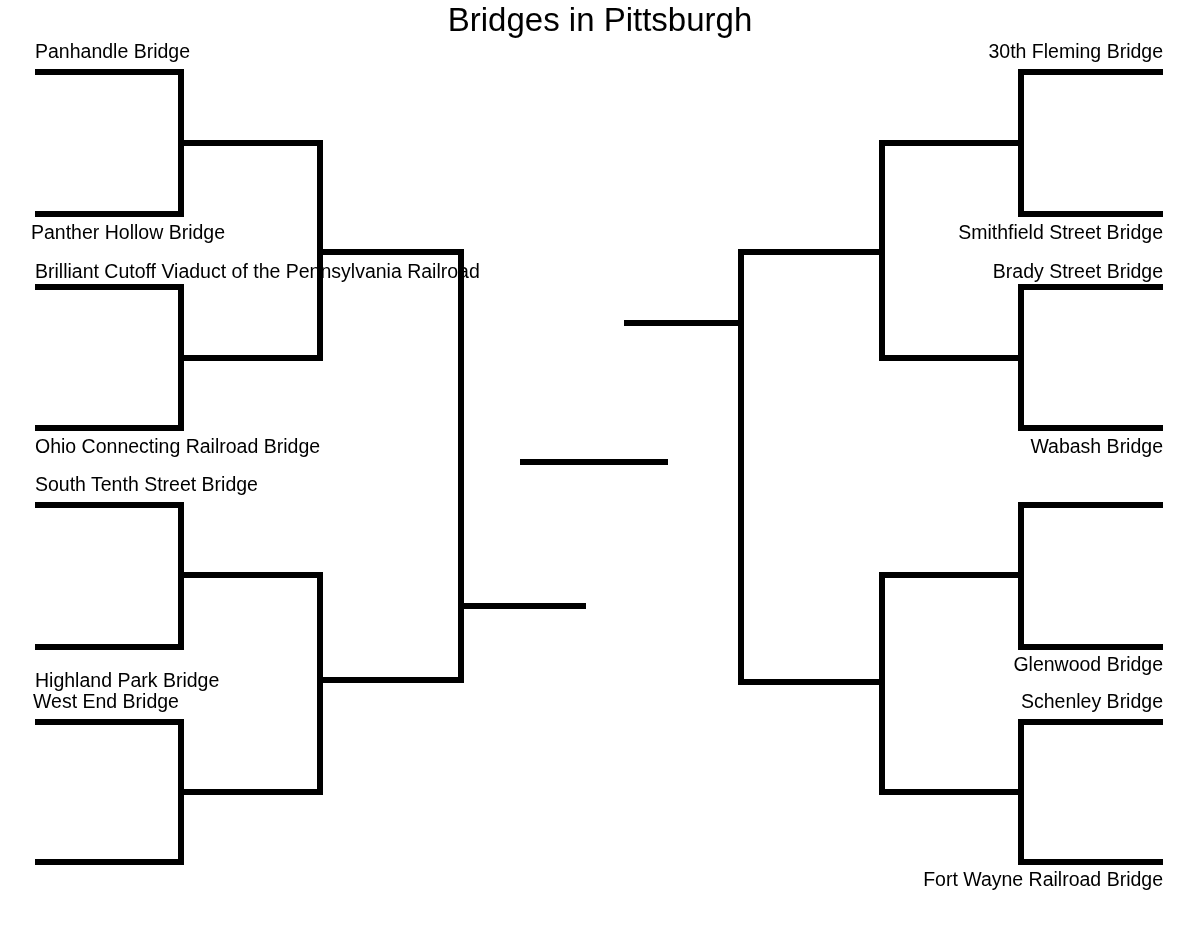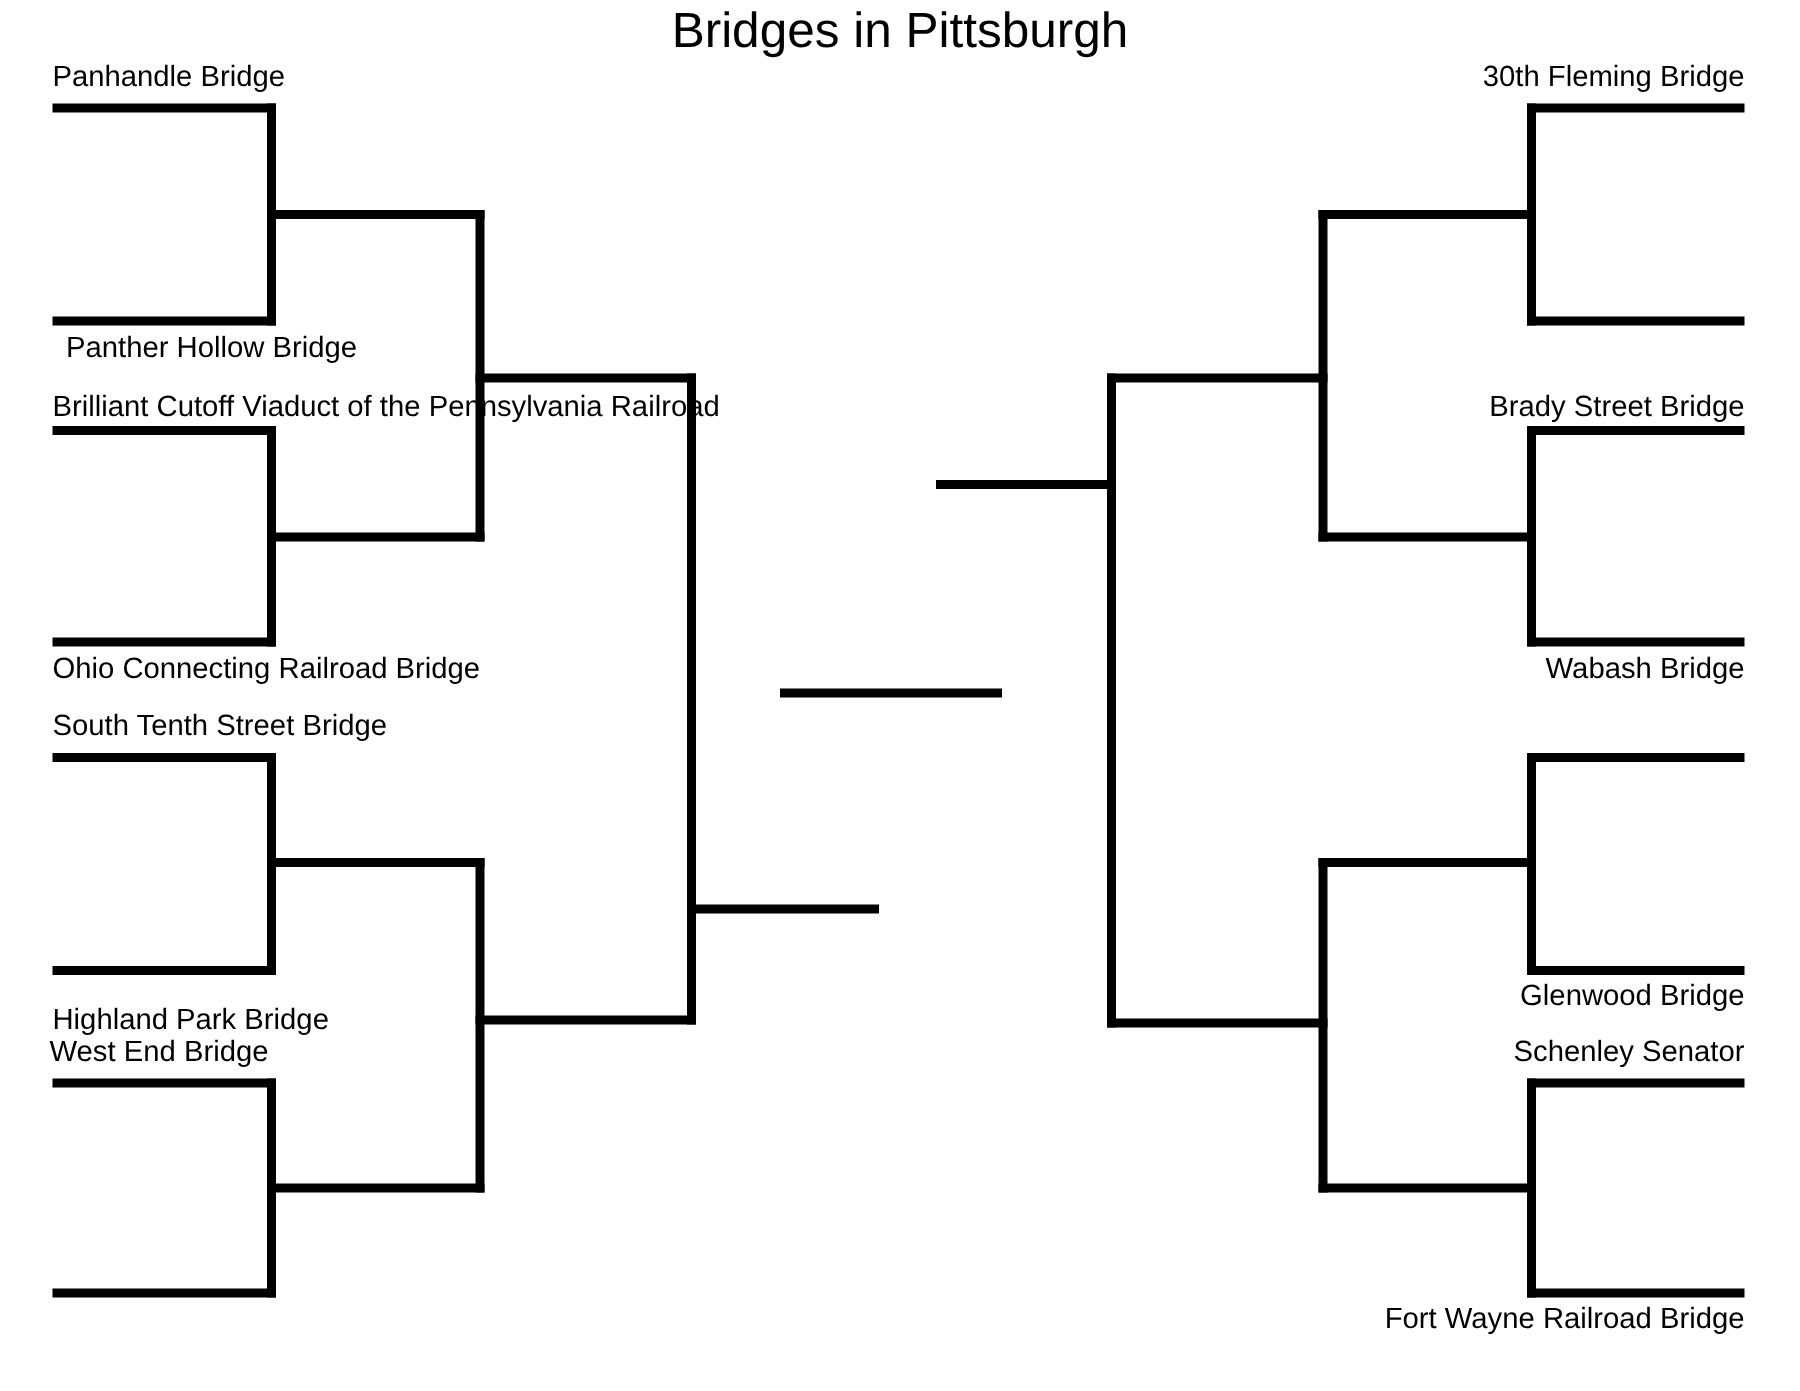--- a/index.html
+++ b/index.html
@@ -47,21 +47,21 @@
   }
 </style>
 </head>
 <body>
 
 <div id="page">
 
   <div id="title">Bridges in Pittsburgh</div>
 
   <div class="lbl left" style="left:35px; top:40px;">Panhandle Bridge</div>
-  <div class="lbl left" style="left:44px; top:221px;">Panther Hollow Bridge</div>
+  <div class="lbl left" style="left:31px; top:221px;">Panther Hollow Bridge</div>
   <div class="lbl left" style="left:35px; top:260px;">Brilliant Cutoff Viaduct of the Pennsylvania Railroad</div>
   <div class="lbl left" style="left:35px; top:473px;">South Tenth Street Bridge</div>
   <div class="lbl left" style="left:35px; top:435px;">Ohio Connecting Railroad Bridge</div>
   <div class="lbl left" style="left:35px; top:653px;margin-top:16px;">Highland Park Bridge</div>
   <div class="lbl left" style="left:33px; top:690px;">West End Bridge</div>
 
   <div class="hline" style="left:35px;  top:69px;  width:149px;"></div>
   <div class="hline" style="left:35px;  top:211px; width:149px;"></div>
   <div class="hline" style="left:35px;  top:284px; width:149px;"></div>
   <div class="hline" style="left:35px;  top:425px; width:149px;"></div>
@@ -86,24 +86,25 @@
   <div class="hline" style="left:317px; top:249px; width:147px;"></div>
   <div class="hline" style="left:317px; top:677px; width:147px;"></div>
 
   <div class="vline" style="left:458px; top:249px; height:434px;"></div>
 
   <div class="hline" style="left:458px; top:603px; width:128px;"></div>
 
   <div class="hline" style="left:520px; top:459px; width:148px;"></div>
 
   <div class="lbl right" style="left:1163px; top:40px;">30th Fleming Bridge</div>
+  <div class="lbl right" style="left:1163px; top:221px;">Smithfield Street Bridge</div>
   <div class="lbl right" style="left:1163px; top:260px;">Brady Street Bridge</div>
   <div class="lbl right" style="left:1163px; top:435px;">Wabash Bridge</div>
   <div class="lbl right" style="left:1163px; top:653px;">Glenwood Bridge</div>
-  <div class="lbl right" style="left:1163px; top:690px;">Schenley Senator</div>
+  <div class="lbl right" style="left:1163px; top:690px;">Schenley Bridge</div>
   <div class="lbl right" style="left:1163px; top:868px;">Fort Wayne Railroad Bridge</div>
 
   <div class="hline" style="left:1018px; top:69px;  width:145px;"></div>
   <div class="hline" style="left:1018px; top:211px; width:145px;"></div>
   <div class="hline" style="left:1018px; top:284px; width:145px;"></div>
   <div class="hline" style="left:1018px; top:425px; width:145px;"></div>
   <div class="hline" style="left:1018px; top:502px; width:145px;"></div>
   <div class="hline" style="left:1018px; top:644px; width:145px;"></div>
   <div class="hline" style="left:1018px; top:719px; width:145px;"></div>
   <div class="hline" style="left:1018px; top:859px; width:145px;"></div>

